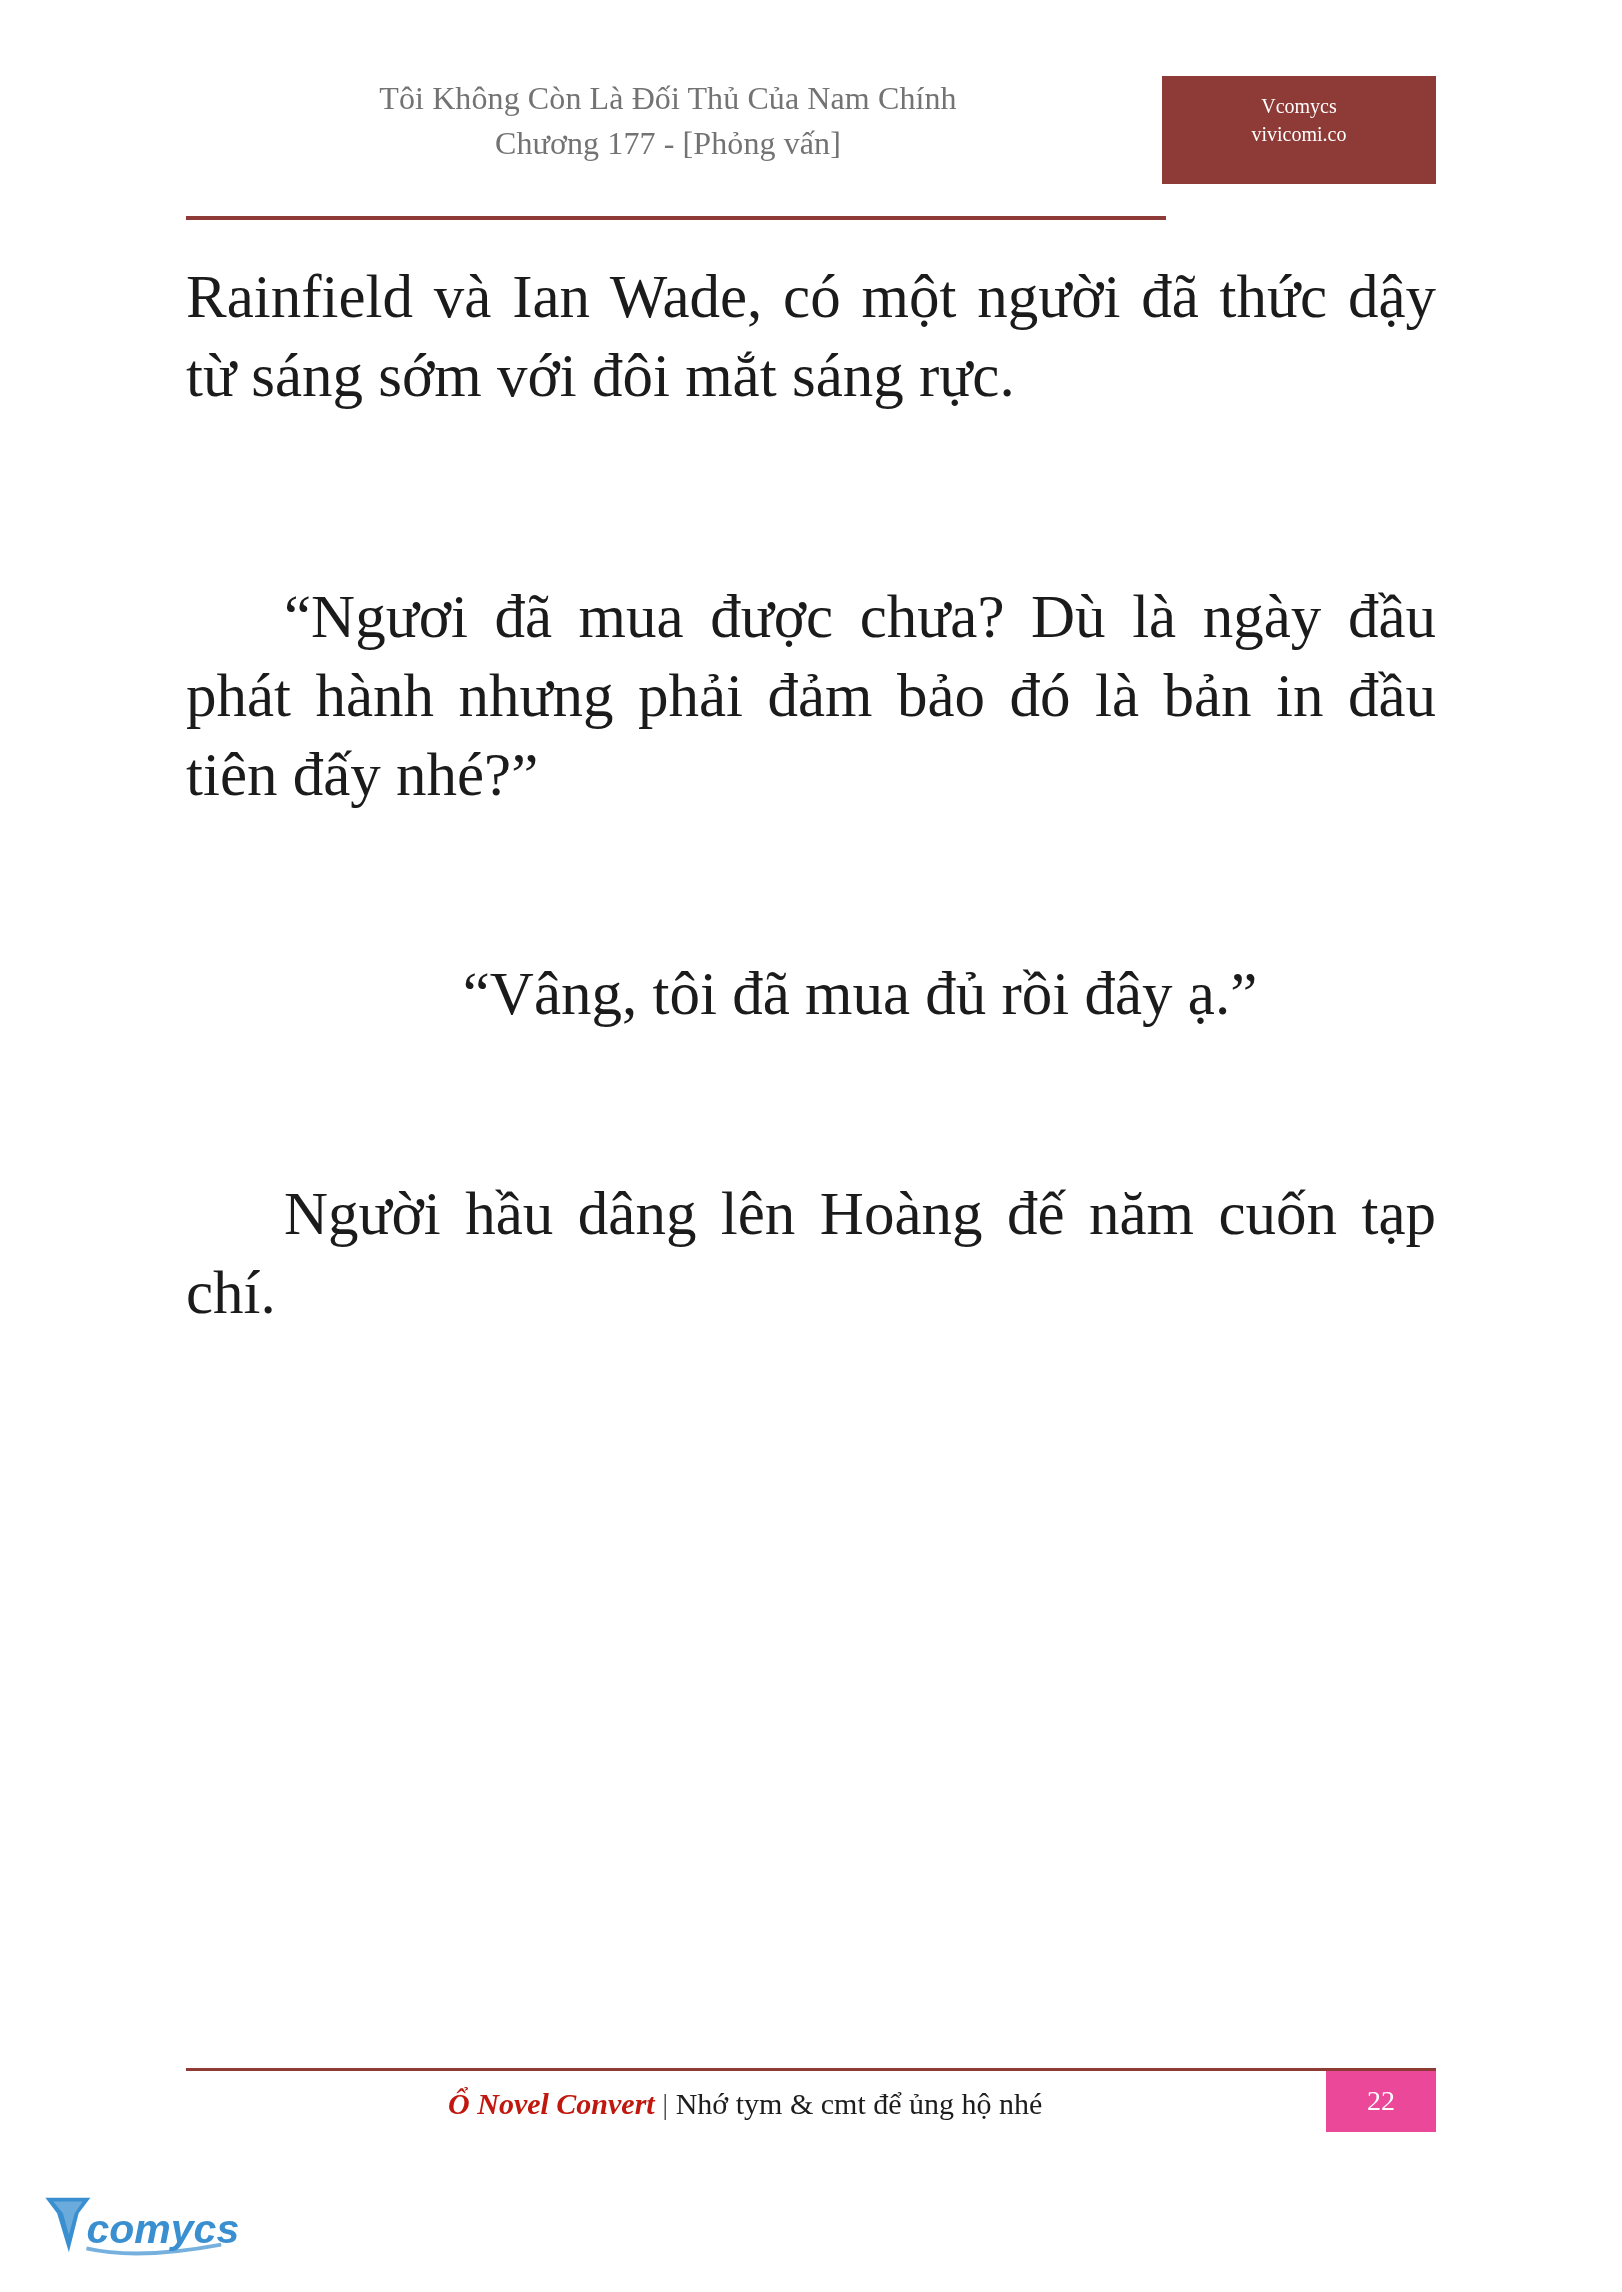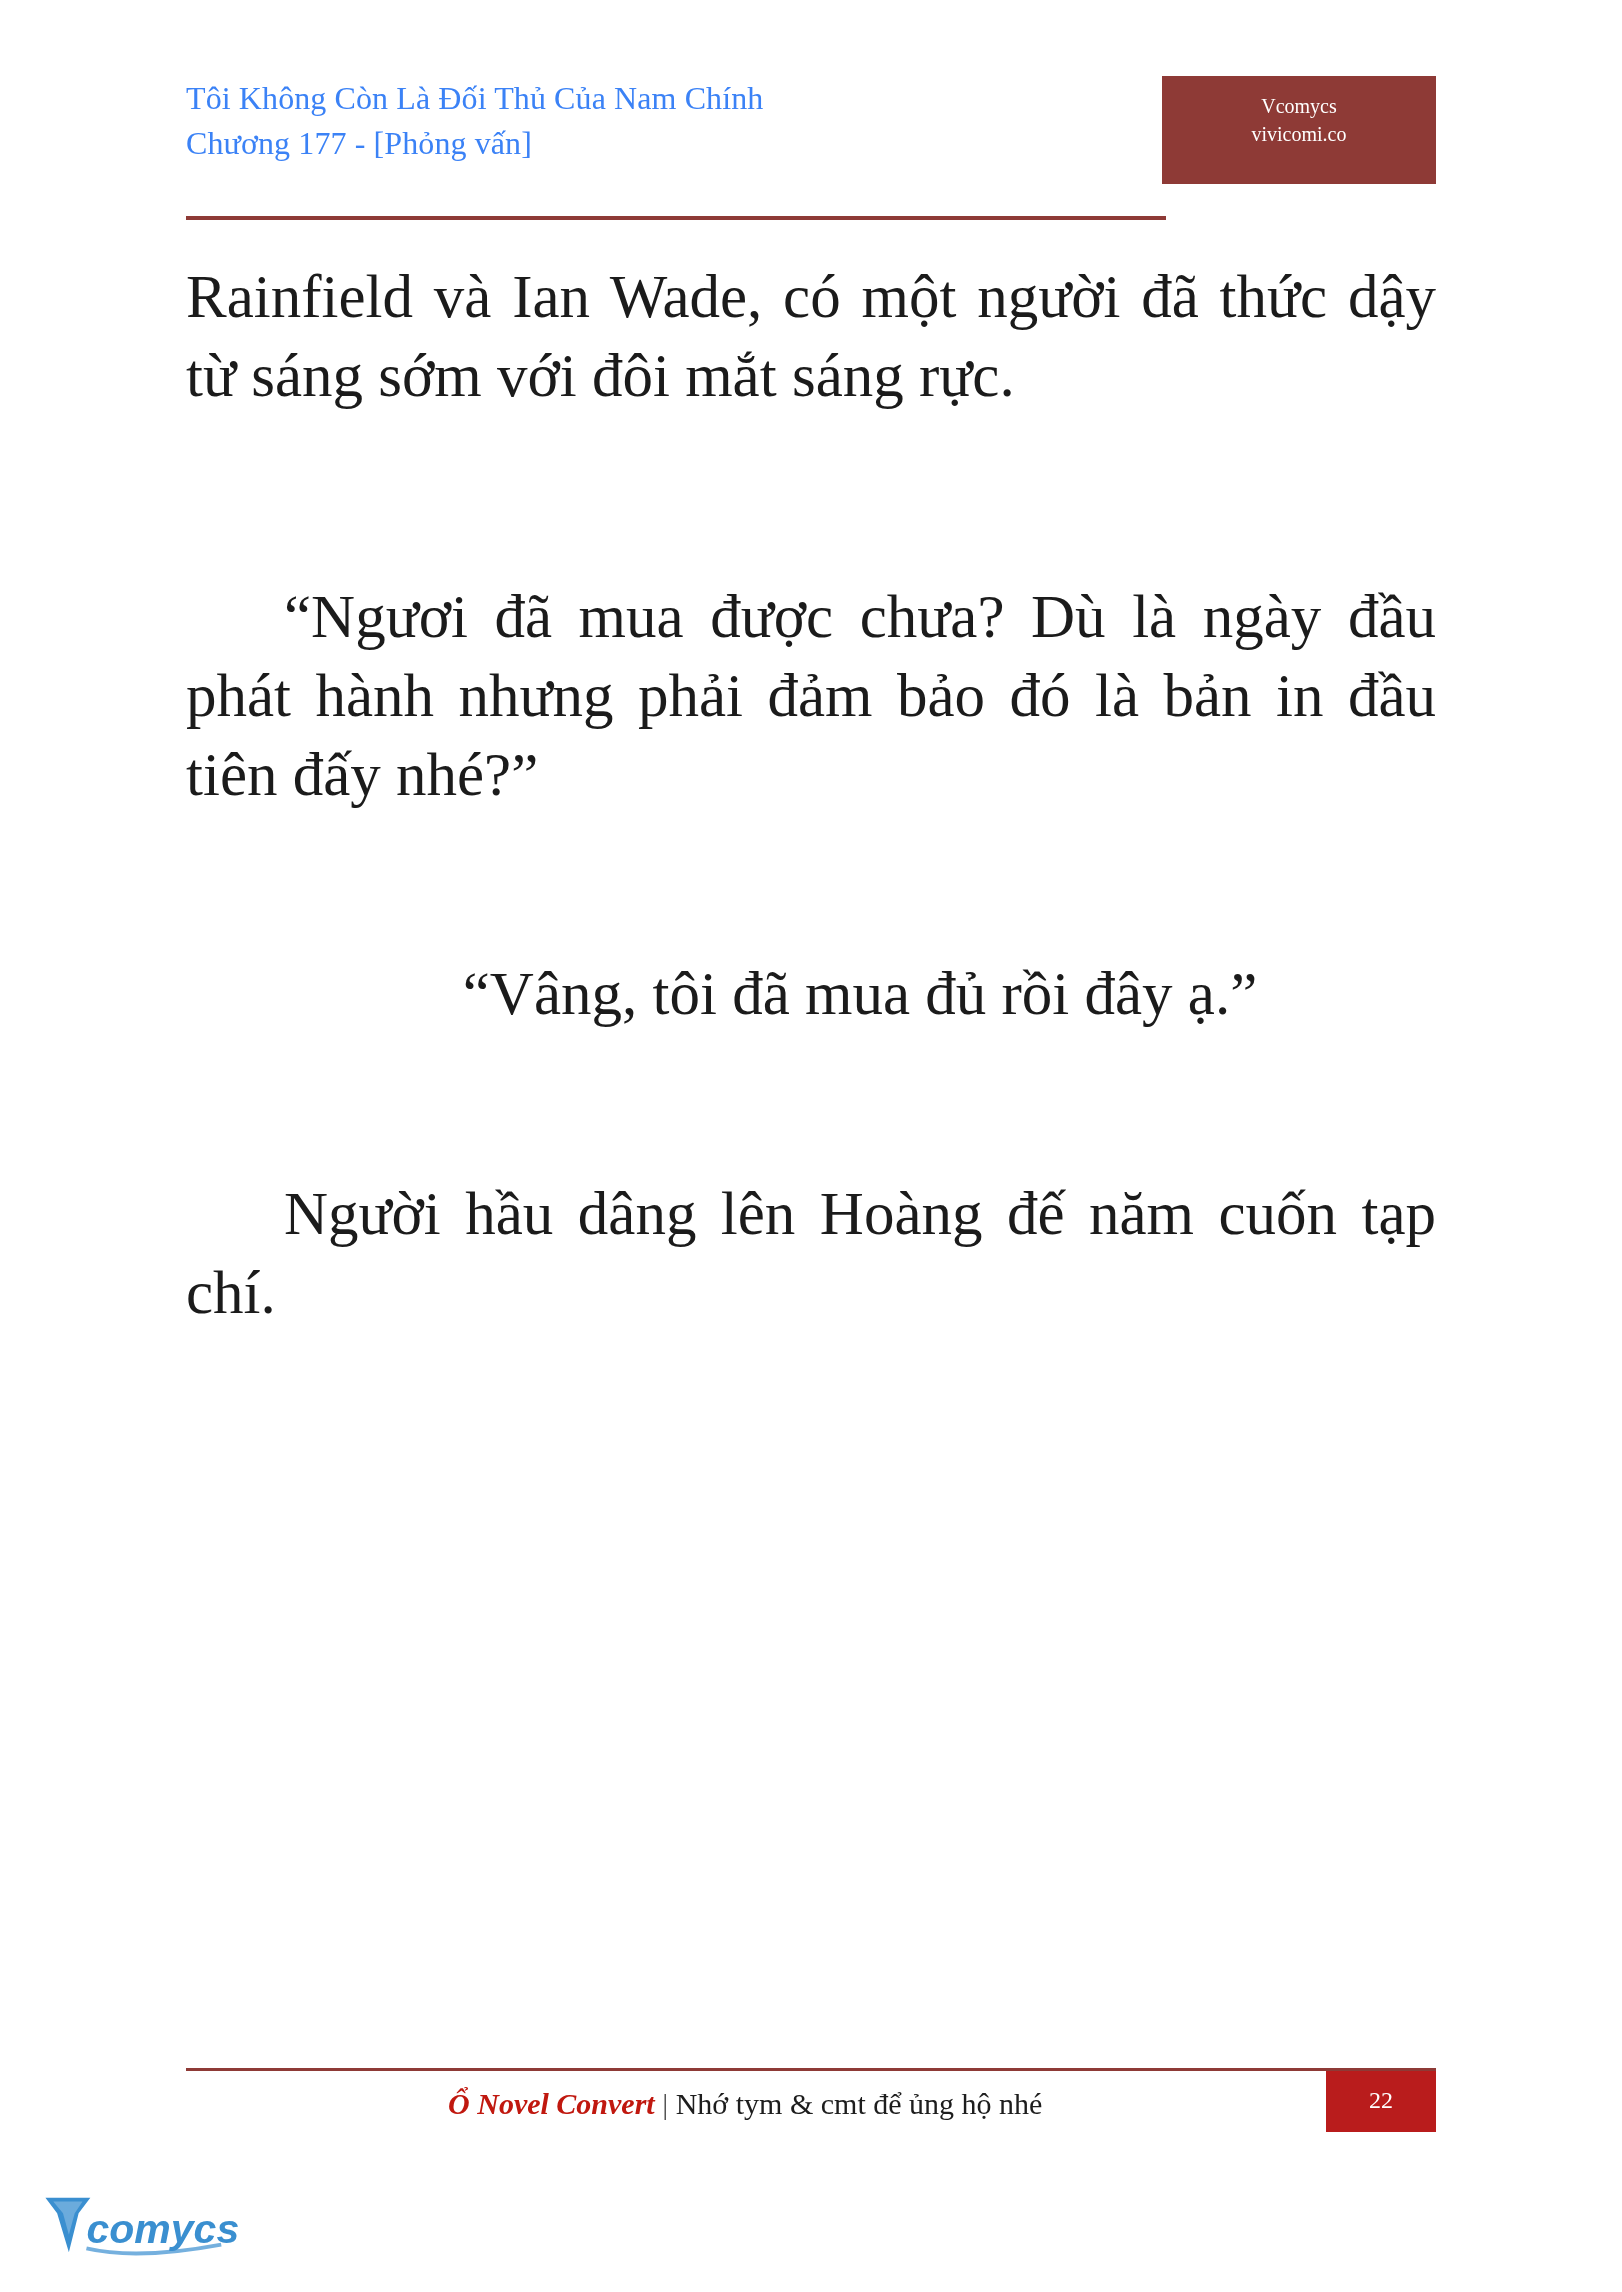--- a/index.html
+++ b/index.html
@@ -33,26 +33,26 @@
     height: 142px;
   }
   .header-inner {
     display: flex;
     align-items: flex-start;
     justify-content: flex-end;
     height: 118px;
   }
   .header-titles {
     flex: 1 1 auto;
-    text-align: left;
+    text-align: center;
     padding-right: 12px;
     font-family: "Liberation Serif", serif;
     font-size: 32px;
     line-height: 1.42;
-    color: #3b82f6;
+    color: #737373;
     letter-spacing: 0.1px;
   }
   .header-title-line {
     display: block;
     white-space: nowrap;
   }
   .brand-box {
     width: 274px;
     min-height: 108px;
     background: #8e3a36;
@@ -127,27 +127,27 @@
     white-space: nowrap;
   }
   .footer-brand {
     color: #c0180f;
     font-weight: bold;
     font-style: italic;
   }
   .footer-sep { color: #555; }
   .page-num-box {
     width: 110px;
-    background: #b91c1c;
+    background: #ec4899;
     color: #ffffff;
     display: flex;
     align-items: center;
     justify-content: center;
     font-family: "Liberation Serif", serif;
-    font-size: 24px;
+    font-size: 28px;
     padding: 9.8px 0 11.8px 0;
   }
 
   
   .watermark {
     position: absolute;
     left: 39px;
     top: 2184px;
     width: 216px;
     height: 84px;

